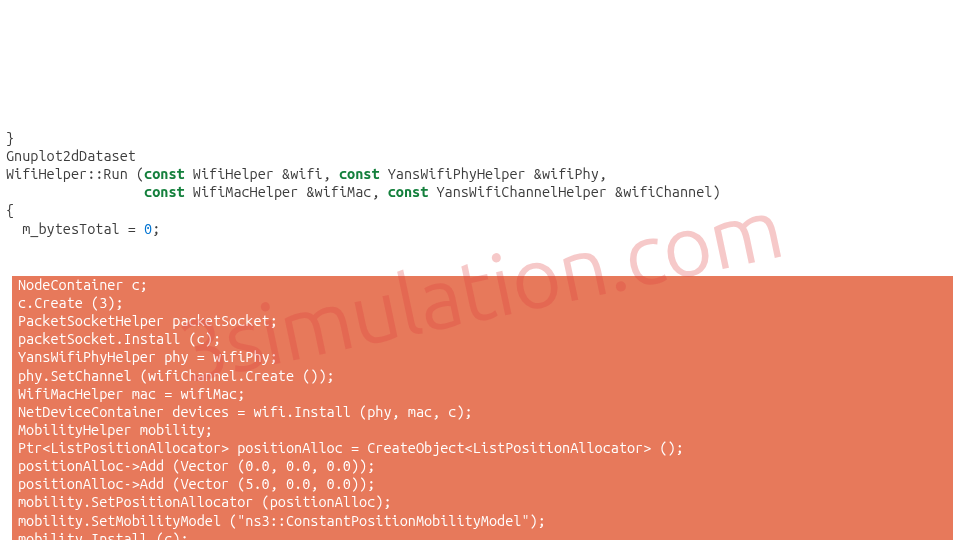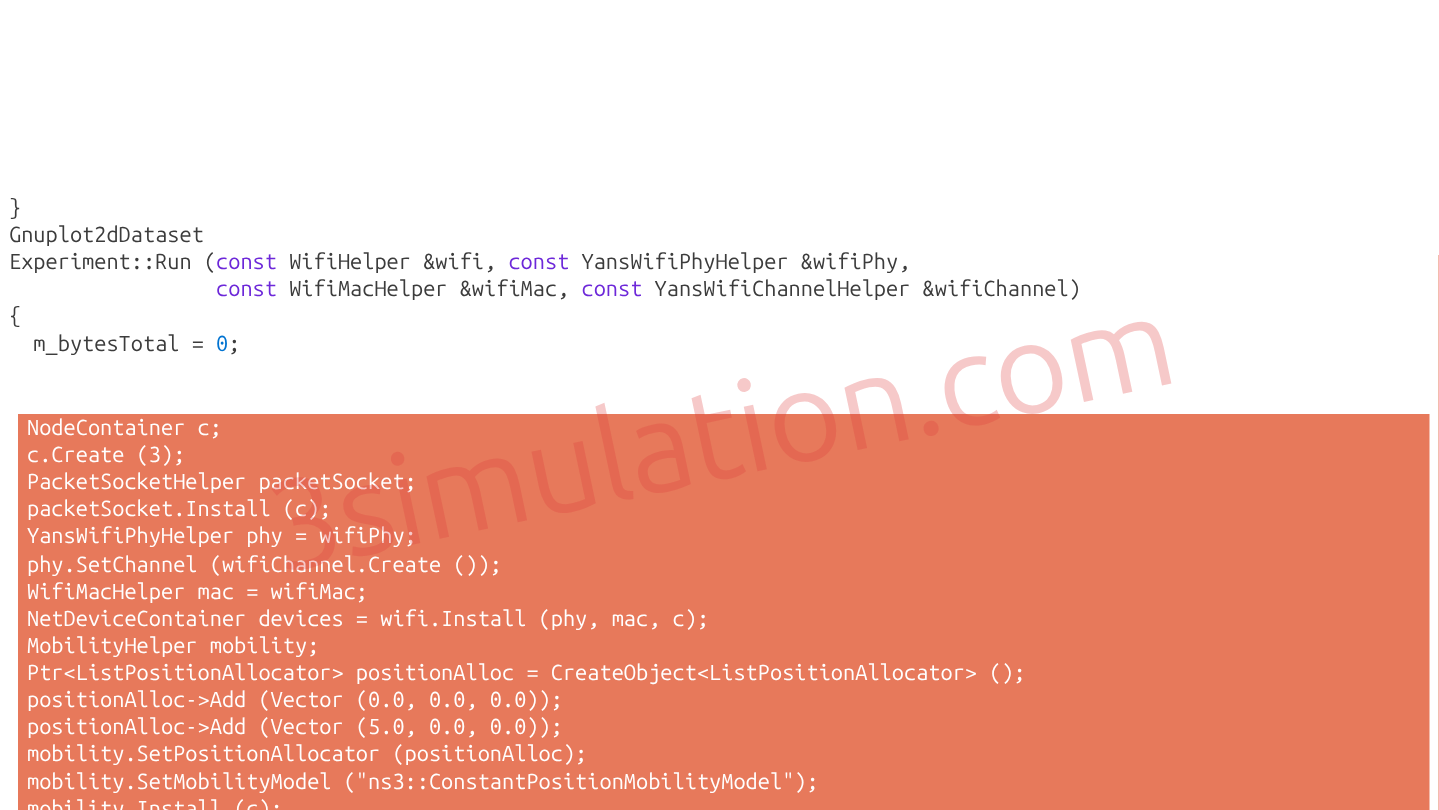--- a/index.html
+++ b/index.html
@@ -15,22 +15,22 @@
       color: #3c3c3c;
       white-space: pre;
       width: 959px;
       height: 540px;
       overflow: hidden;
     }
     .code-container {
       padding: 2px 6px;
     }
     .keyword-const {
-      color: #6d28d9;
-      font-weight: normal;
+      color: #15803d;
+      font-weight: bold;
     }
     .number-literal {
       color: #0073d1;
     }
     .highlighted-block {
       background: #e7795b;
       color: #ffffff;
       margin: 0 6px 0 12px;
       padding: 0 0 4px 6px;
     }
@@ -59,21 +59,21 @@
   </style>
 </head>
 <body>
 
 
 
 <div class="content-wrapper">
   <div class="watermark">3simulation.com</div>
   <div class="code-container"><span>}</span>
 <span>Gnuplot2dDataset</span>
-<span>Experiment::Run (</span><span class="keyword-const">const</span><span> WifiHelper &amp;wifi, </span><span class="keyword-const">const</span><span> YansWifiPhyHelper &amp;wifiPhy,</span>
+<span>WifiHelper::Run (</span><span class="keyword-const">const</span><span> WifiHelper &amp;wifi, </span><span class="keyword-const">const</span><span> YansWifiPhyHelper &amp;wifiPhy,</span>
 <span>                 </span><span class="keyword-const">const</span><span> WifiMacHelper &amp;wifiMac, </span><span class="keyword-const">const</span><span> YansWifiChannelHelper &amp;wifiChannel)</span>
 <span>{</span>
 <span>  m_bytesTotal = </span><span class="number-literal">0</span><span>;</span>
 </div>
   <div class="highlighted-block"><span class="hl-line">NodeContainer c;</span><span class="hl-line">c.Create (3);</span><span class="hl-line"></span><span class="hl-line">PacketSocketHelper packetSocket;</span><span class="hl-line">packetSocket.Install (c);</span><span class="hl-line"></span><span class="hl-line">YansWifiPhyHelper phy = wifiPhy;</span><span class="hl-line">phy.SetChannel (wifiChannel.Create ());</span><span class="hl-line"></span><span class="hl-line">WifiMacHelper mac = wifiMac;</span><span class="hl-line">NetDeviceContainer devices = wifi.Install (phy, mac, c);</span><span class="hl-line"></span><span class="hl-line">MobilityHelper mobility;</span><span class="hl-line">Ptr&lt;ListPositionAllocator&gt; positionAlloc = CreateObject&lt;ListPositionAllocator&gt; ();</span><span class="hl-line">positionAlloc-&gt;Add (Vector (0.0, 0.0, 0.0));</span><span class="hl-line">positionAlloc-&gt;Add (Vector (5.0, 0.0, 0.0));</span><span class="hl-line">mobility.SetPositionAllocator (positionAlloc);</span><span class="hl-line">mobility.SetMobilityModel ("ns3::ConstantPositionMobilityModel");</span><span class="hl-line"></span><span class="hl-line">mobility.Install (c);</span><span class="hl-line"></span></div>
 </div>
 
 
 
 

